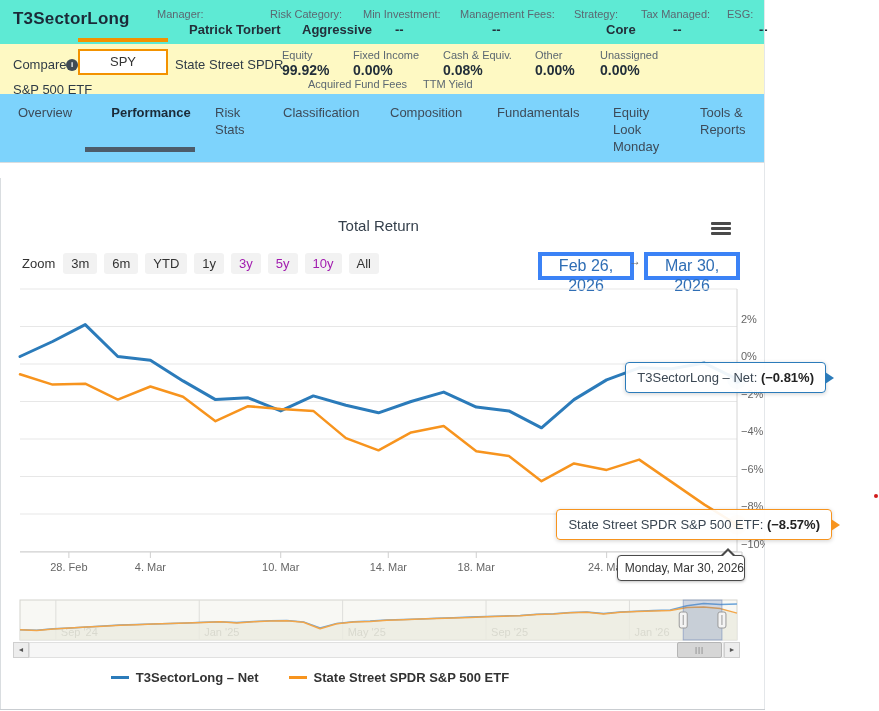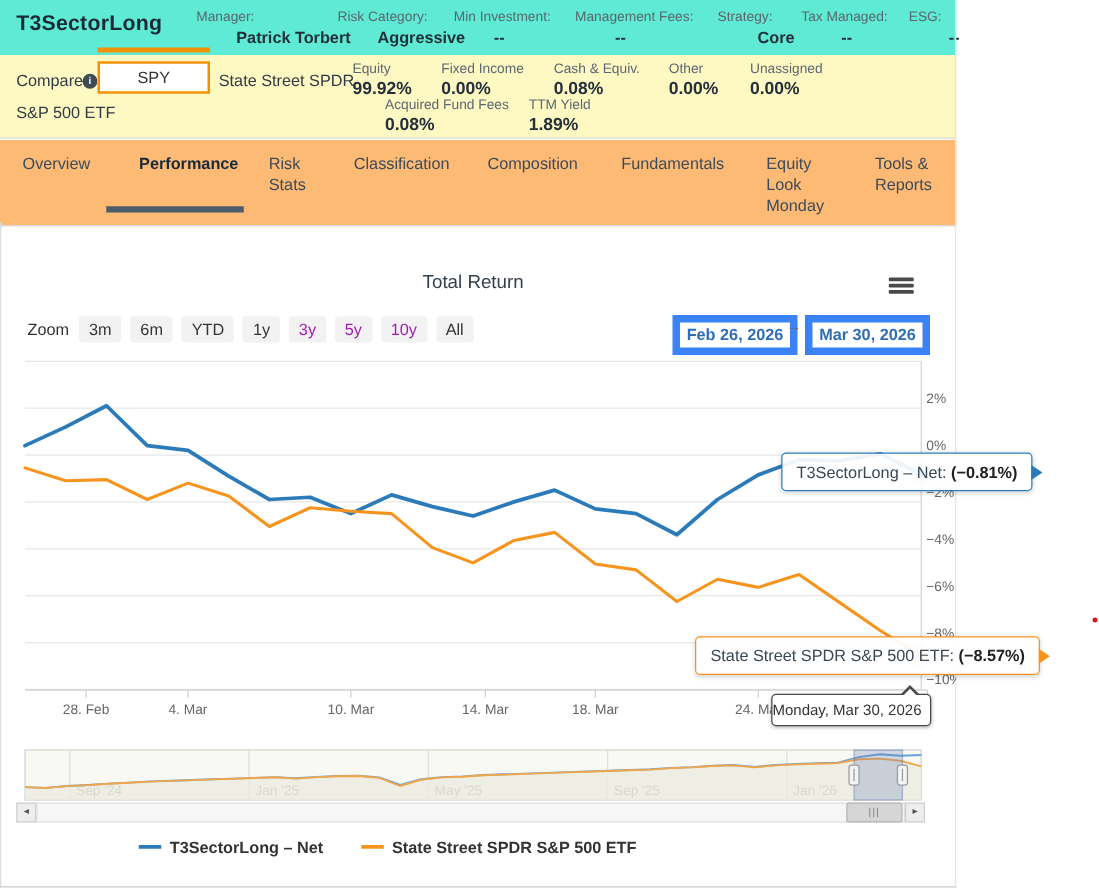--- a/index.html
+++ b/index.html
@@ -17,53 +17,53 @@
   #cmp-label{left:13px;top:13px;font-size:13px;color:#2f3b46;}
   #info-icon{left:66px;top:15px;width:12px;height:12px;border-radius:50%;background:#3f4a55;color:#fff;
              font-size:8px;line-height:12px;text-align:center;font-weight:bold;}
   #spy-box{left:78px;top:5px;width:86px;height:22px;background:#fff;border:2px solid #f39200;
            font-size:13px;color:#333;text-align:center;line-height:22px;}
   #cmp-name1{left:175px;top:13px;font-size:13px;color:#2f3b46;}
   #cmp-name2{left:13px;top:38px;font-size:13px;color:#2f3b46;}
   .stat .lb{font-size:11px;color:#5b6771;white-space:nowrap;}
   .stat .vl{font-size:14px;font-weight:bold;color:#232f3a;margin-top:1px;white-space:nowrap;}
   
-  #tabs{left:0;top:112px;width:765px;height:68px;background:#fdba74;border-bottom:1px solid #d9dde0;}
+  #tabs{left:0;top:94px;width:765px;height:68px;background:#7dd3fc;border-bottom:1px solid #d9dde0;}
   .tab{position:absolute;top:10px;font-size:13px;color:#3d4b59;line-height:17px;cursor:pointer;}
   .tab.active{font-weight:bold;color:#1b2a38;}
   #tab-underline{left:85px;top:53px;width:110px;height:5px;background:#4d5c6a;}
   
   #panel-left{left:0;top:178px;width:1px;height:532px;background:#d9dde0;}
   #panel-right{left:764px;top:0;width:1px;height:710px;background:#e4e7ea;}
   #panel-bottom{left:0;top:709px;width:765px;height:1px;background:#c9cdd1;}
   
   #chart-title{left:20px;top:217px;width:717px;text-align:center;font-size:15px;color:#343f4b;}
   #menu-icon{left:711px;top:222px;width:20px;height:14px;cursor:pointer;}
   #menu-icon div{height:3px;background:#4a4a4a;margin-bottom:2px;border-radius:1px;}
   
   #zoom-row{left:22px;top:251px;height:24px;display:flex;align-items:center;}
   #zoom-lbl{font-size:13px;color:#333;margin-right:8px;}
   .zbtn{background:#f2f2f2;border-radius:3px;padding:3px 8px;font-size:13px;color:#333;
         margin-right:7px;cursor:pointer;white-space:nowrap;}
   .zbtn.disabled{color:#a21caf;cursor:default;}
-  .date-box{position:absolute;top:252px;width:88px;height:20px;background:#fff;border:6px solid #3b82f6;
-            color:#2f6eb5;font-size:13px;text-align:center;line-height:20px;cursor:text;font-weight:bold;}
+  .date-box{position:absolute;top:252px;width:88px;height:20px;background:#fff;border:4px solid #3b82f6;
+            color:#2f6eb5;font-size:16px;text-align:center;line-height:20px;cursor:text;}
   #range-arrow{left:629px;top:254px;font-size:12px;color:#666;}
   
   .tip{position:absolute;background:rgba(255,255,255,0.92);border-radius:4px;font-size:13px;color:#3a4652;
        white-space:nowrap;padding:7px 11px;box-shadow:0 1px 4px rgba(0,0,0,0.18);}
   .tip b{color:#222;}
   #tip1{right:53px;top:362px;border:1.5px solid #2b7bba;}
   #tip1 .arr{position:absolute;right:-9px;top:9px;width:0;height:0;border-top:6px solid transparent;
              border-bottom:6px solid transparent;border-left:9px solid #2b7bba;}
   #tip2{right:47px;top:509px;border:1.5px solid #f7941e;}
   #tip2 .arr{position:absolute;right:-9px;top:9px;width:0;height:0;border-top:6px solid transparent;
              border-bottom:6px solid transparent;border-left:9px solid #f7941e;}
   #tip-date{left:617px;top:555px;width:126px;height:24px;background:#fff;border:1.5px solid #4a4a4a;
-            border-radius:4px;font-size:12px;color:#333;text-align:left;line-height:24px;
+            border-radius:4px;font-size:12px;color:#333;text-align:right;line-height:24px;
             box-shadow:0 1px 3px rgba(0,0,0,0.25);}
   #tip-date .notch{position:absolute;right:8px;top:-8px;width:0;height:0;
             border-left:8px solid transparent;border-right:8px solid transparent;border-bottom:8px solid #4a4a4a;}
   #tip-date .notch2{position:absolute;right:10px;top:-5px;width:0;height:0;
             border-left:6px solid transparent;border-right:6px solid transparent;border-bottom:6px solid #fff;}
   
   #sbar{left:13px;top:642px;width:727px;height:16px;}
   #sbar .track{position:absolute;left:16px;right:16px;top:0;height:16px;background:#f6f6f6;border:1px solid #e0e0e0;box-sizing:border-box;}
   .sbtn{position:absolute;top:0;width:16px;height:16px;background:#ededed;border:1px solid #cfcfcf;box-sizing:border-box;
         font-size:7px;color:#555;text-align:center;line-height:14px;cursor:pointer;}

